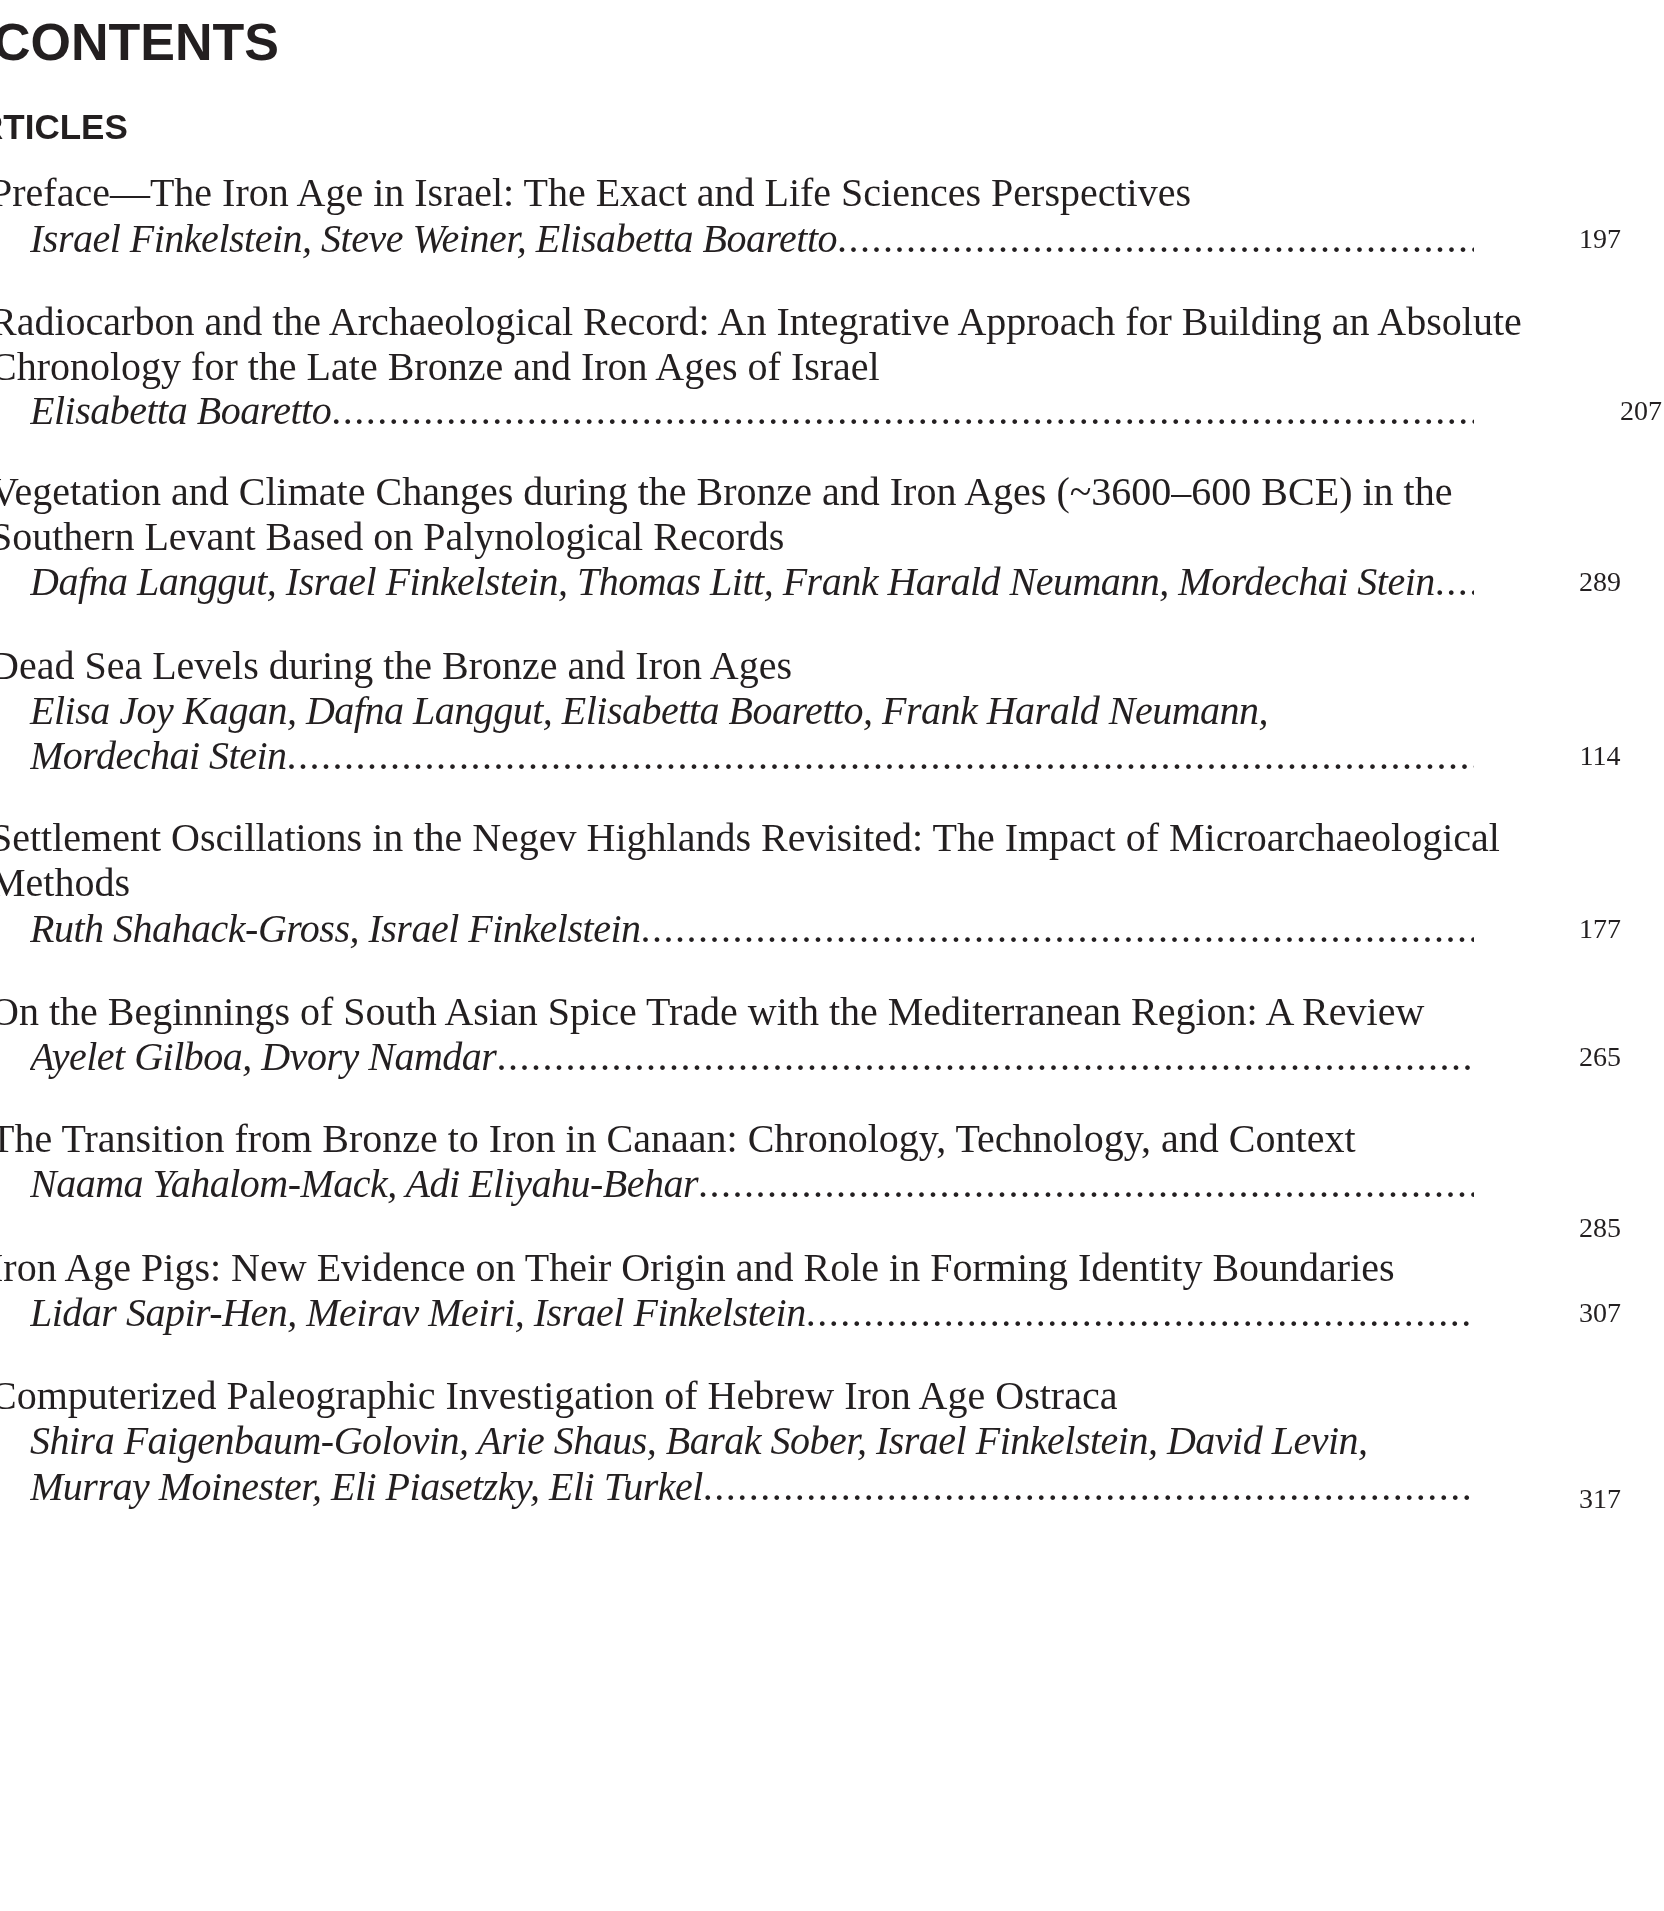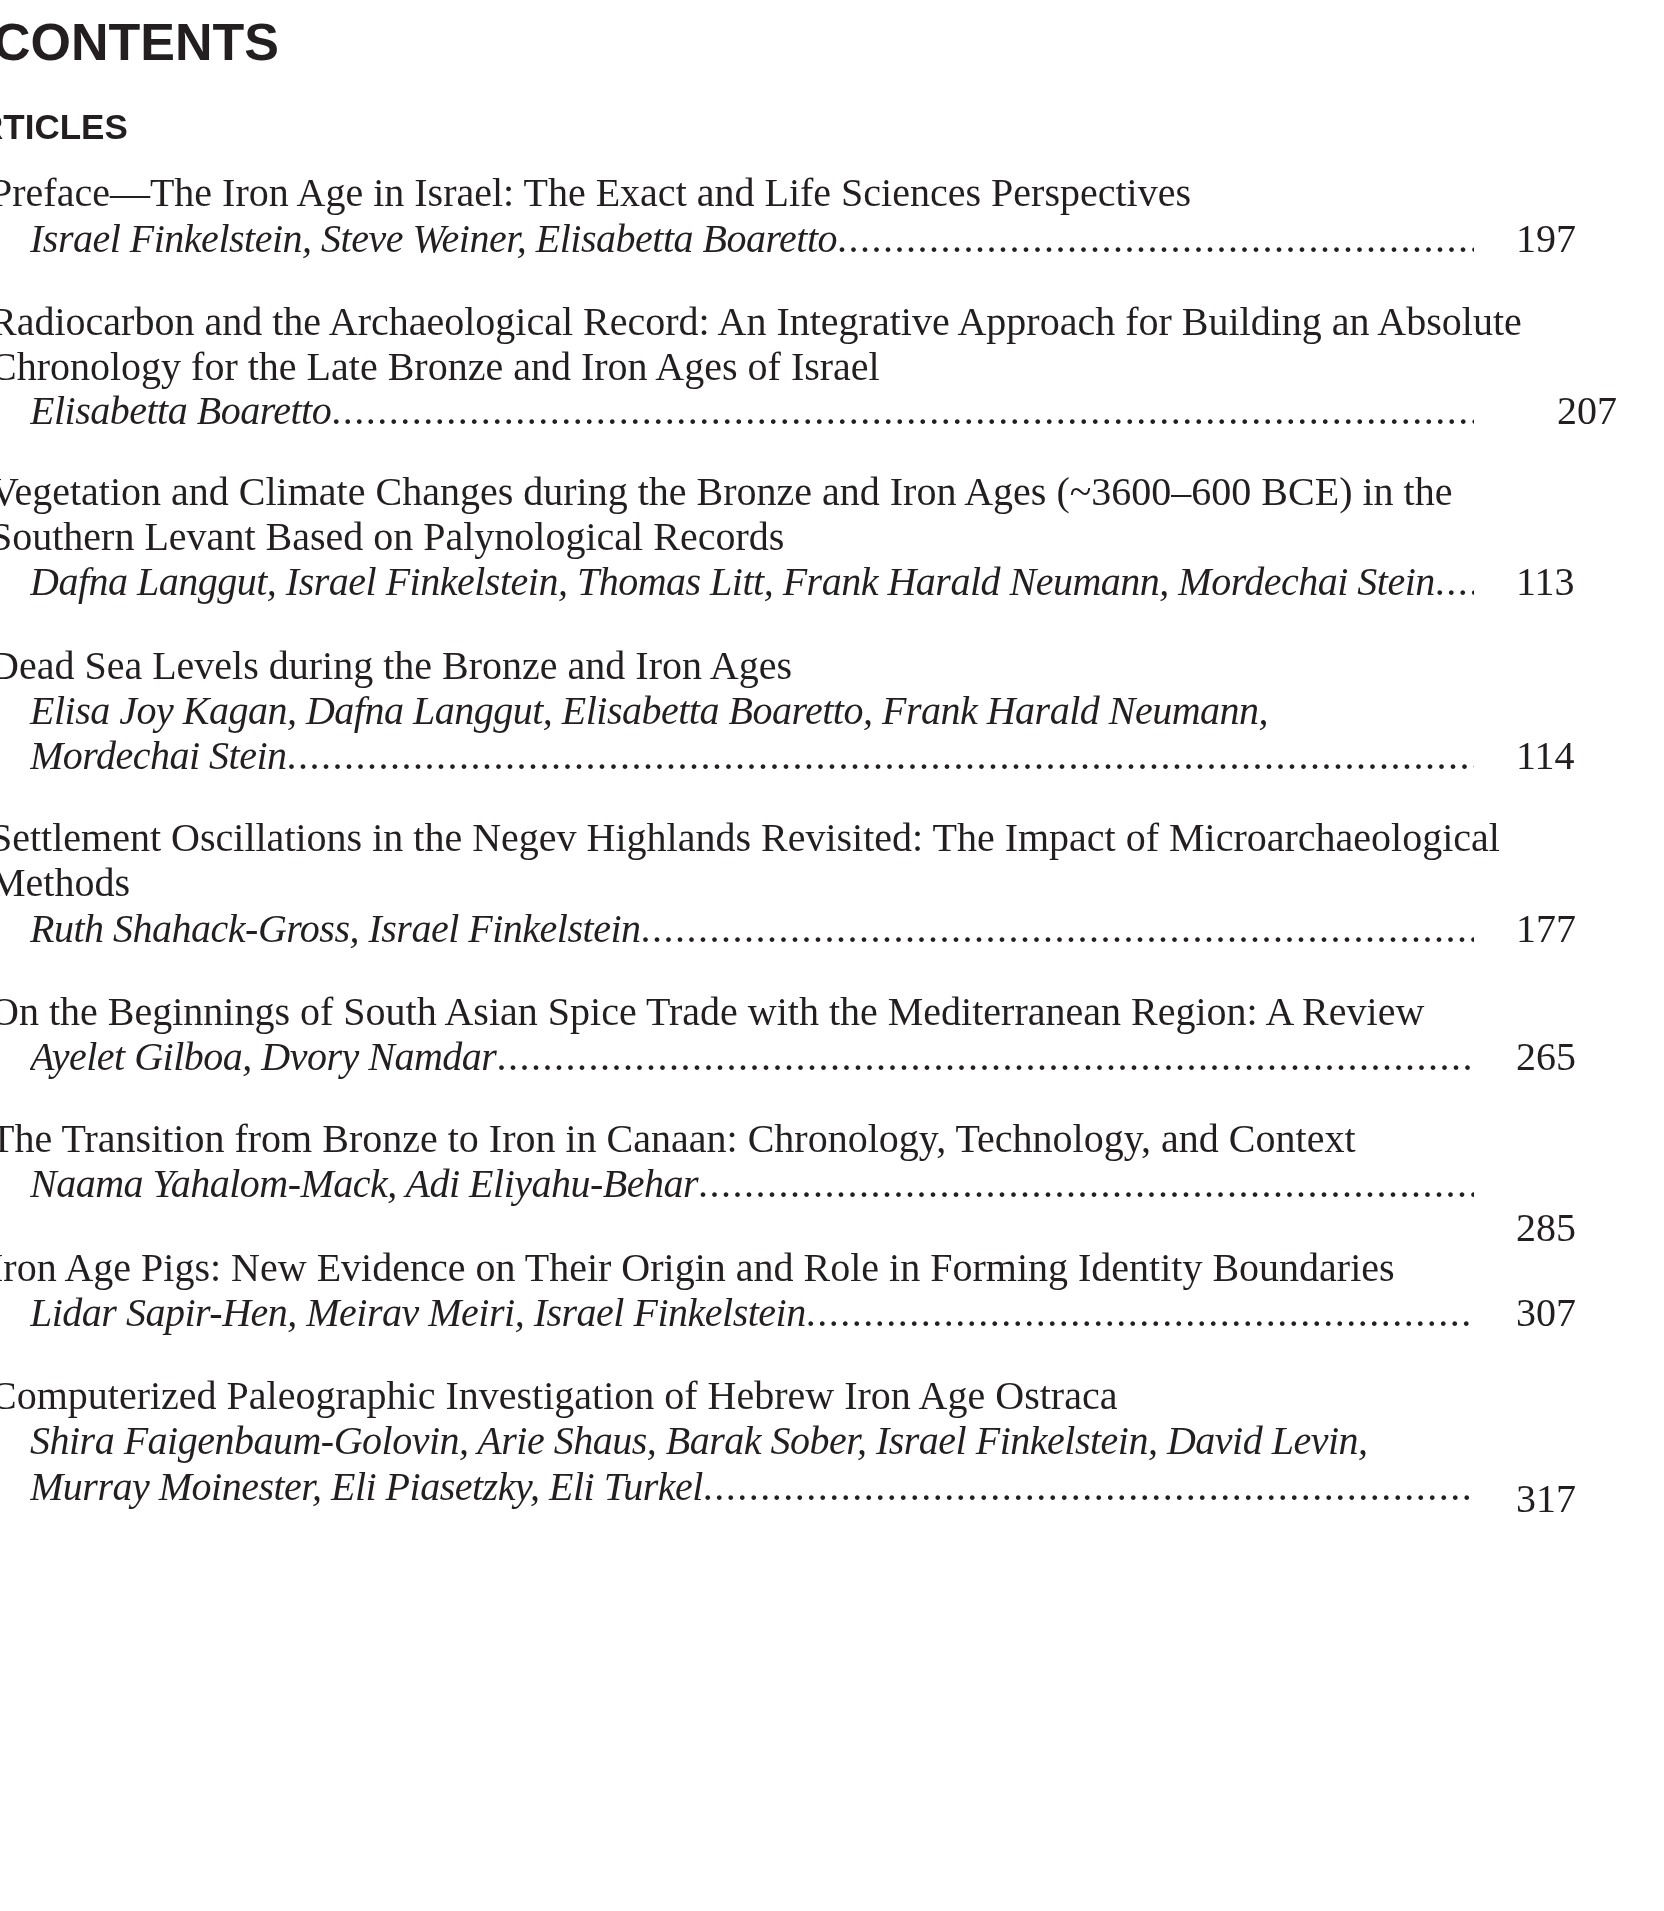--- a/index.html
+++ b/index.html
@@ -66,25 +66,25 @@
   .author-line.leader {
     width: 1444px;
     overflow: hidden;
   }
   .author-line.leader .dots {
     letter-spacing: 1.5px;
     font-style: normal;
   }
   .page-num {
     position: absolute;
-    left: 1516px;
+    left: 1568px;
     width: 64px;
-    text-align: left;
+    text-align: center;
     font-family: "Liberation Serif", serif;
-    font-size: 40px;
+    font-size: 28px;
     line-height: 45px;
     height: 45px;
   }
 </style>
 </head>
 <body>
 
 <h1 class="heading-contents">CONTENTS</h1>
 <h2 class="heading-articles">RTICLES</h2>
 
@@ -100,21 +100,21 @@
     <div class="line title-line" style="top:0px;">Radiocarbon and the Archaeological Record: An Integrative Approach for Building an Absolute</div>
     <div class="line title-line" style="top:45px;">Chronology for the Late Bronze and Iron Ages of Israel</div>
     <div class="line author-line leader" style="top:89px;"><span>Elisabetta Boaretto</span><span class="dots">................................................................................................................................................................................................................................................................................................................................................................................................................</span></div>
     <div class="page-num" style="top:89px;margin-left:41px;">207</div>
   </div>
 
   <div class="entry" style="top:469px;">
     <div class="line title-line" style="top:0px;">Vegetation and Climate Changes during the Bronze and Iron Ages (~3600–600 BCE) in the</div>
     <div class="line title-line" style="top:45px;">Southern Levant Based on Palynological Records</div>
     <div class="line author-line leader" style="top:90px;"><span>Dafna Langgut, Israel Finkelstein, Thomas Litt, Frank Harald Neumann, Mordechai Stein</span><span class="dots">................................................................................................................................................................................................................................................................................................................................................................................................................</span></div>
-    <div class="page-num" style="top:90px;">113</div>
+    <div class="page-num" style="top:90px;">289</div>
   </div>
 
   <div class="entry" style="top:643px;">
     <div class="line title-line" style="top:0px;">Dead Sea Levels during the Bronze and Iron Ages</div>
     <div class="line author-line" style="top:45px;">Elisa Joy Kagan, Dafna Langgut, Elisabetta Boaretto, Frank Harald Neumann,</div>
     <div class="line author-line leader" style="top:90px;"><span>Mordechai Stein</span><span class="dots">................................................................................................................................................................................................................................................................................................................................................................................................................</span></div>
     <div class="page-num" style="top:90px;">114</div>
   </div>
 
   <div class="entry" style="top:815px;">

